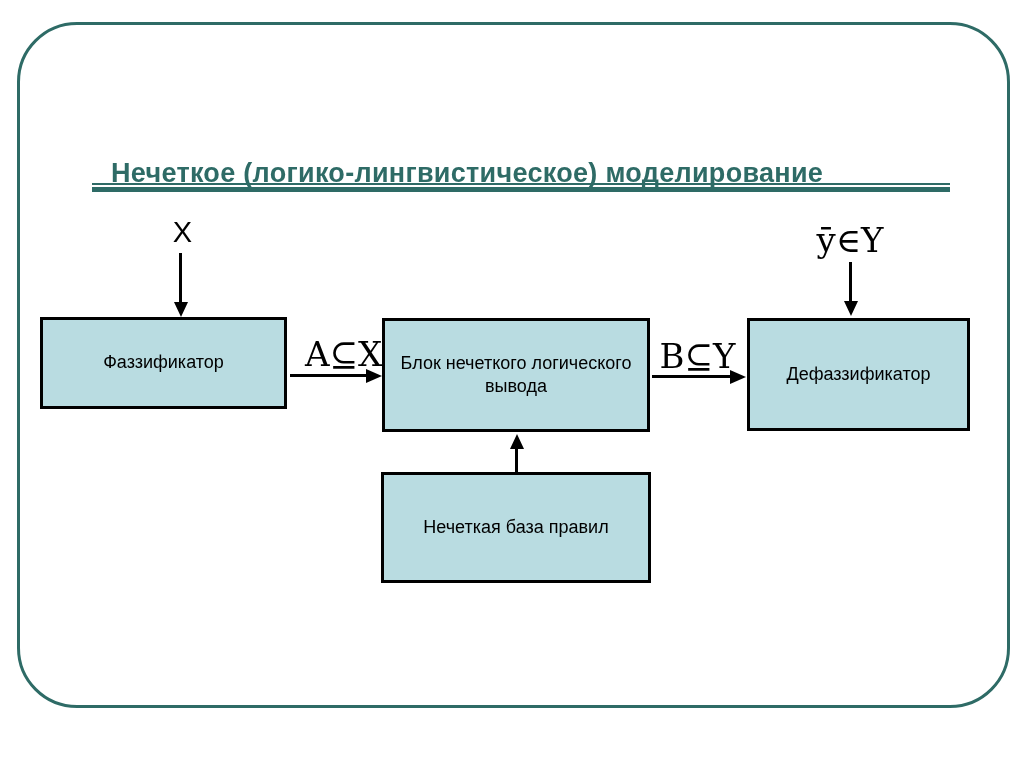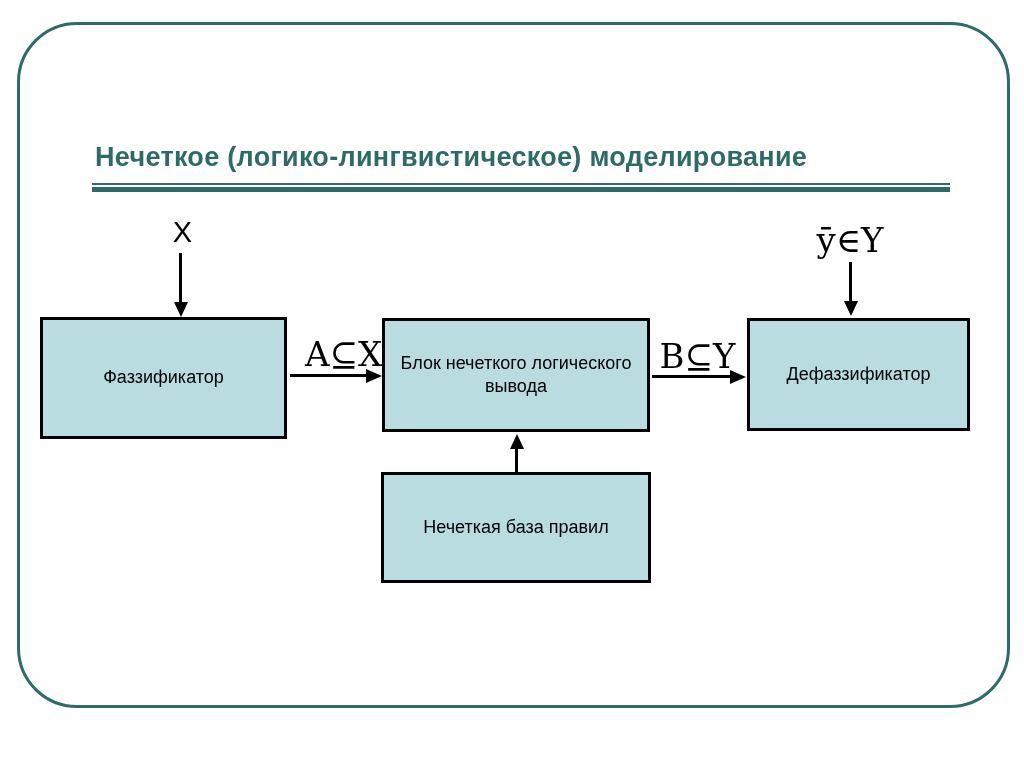--- a/index.html
+++ b/index.html
@@ -19,21 +19,21 @@
     position: absolute;
     left: 17px; top: 22px;
     width: 987px; height: 680px;
     border: 3px solid var(--accent, #2E6B66);
     border-radius: 60px;
   }
   .title {
     position: absolute;
     left: 95px; top: 142px;
     width: 870px;
-    margin: 0;
+    margin: 16px;
     font-family: "Liberation Sans", sans-serif;
     font-size: 27px;
     font-weight: bold;
     letter-spacing: 0.3px;
     color: var(--accent, #2E6B66);
     white-space: nowrap;
   }
   .rule-thin {
     position: absolute;
     left: 92px; top: 183px;
@@ -54,21 +54,21 @@
     align-items: center;
     justify-content: center;
     text-align: center;
     font-family: "Liberation Sans", sans-serif;
     font-size: 18px;
     line-height: 1.28;
     color: #000000;
     box-sizing: border-box;
   }
   .box .inner { max-width: 240px; }
-  .box-fuzzifier   { left: 40px;  top: 317px; width: 247px; height: 122px; }
+  .box-fuzzifier   { left: 40px;  top: 317px; width: 247px; height: 92px; }
   .box-inference   { left: 382px; top: 318px; width: 268px; height: 114px; }
   .box-defuzzifier { left: 747px; top: 318px; width: 223px; height: 113px; }
   .box-rulebase    { left: 381px; top: 472px; width: 270px; height: 111px; }
 
   .mathlabel {
     position: absolute;
     font-family: "DejaVu Serif", "Liberation Serif", serif;
     font-size: 34px;
     color: #000000;
     text-align: center;

